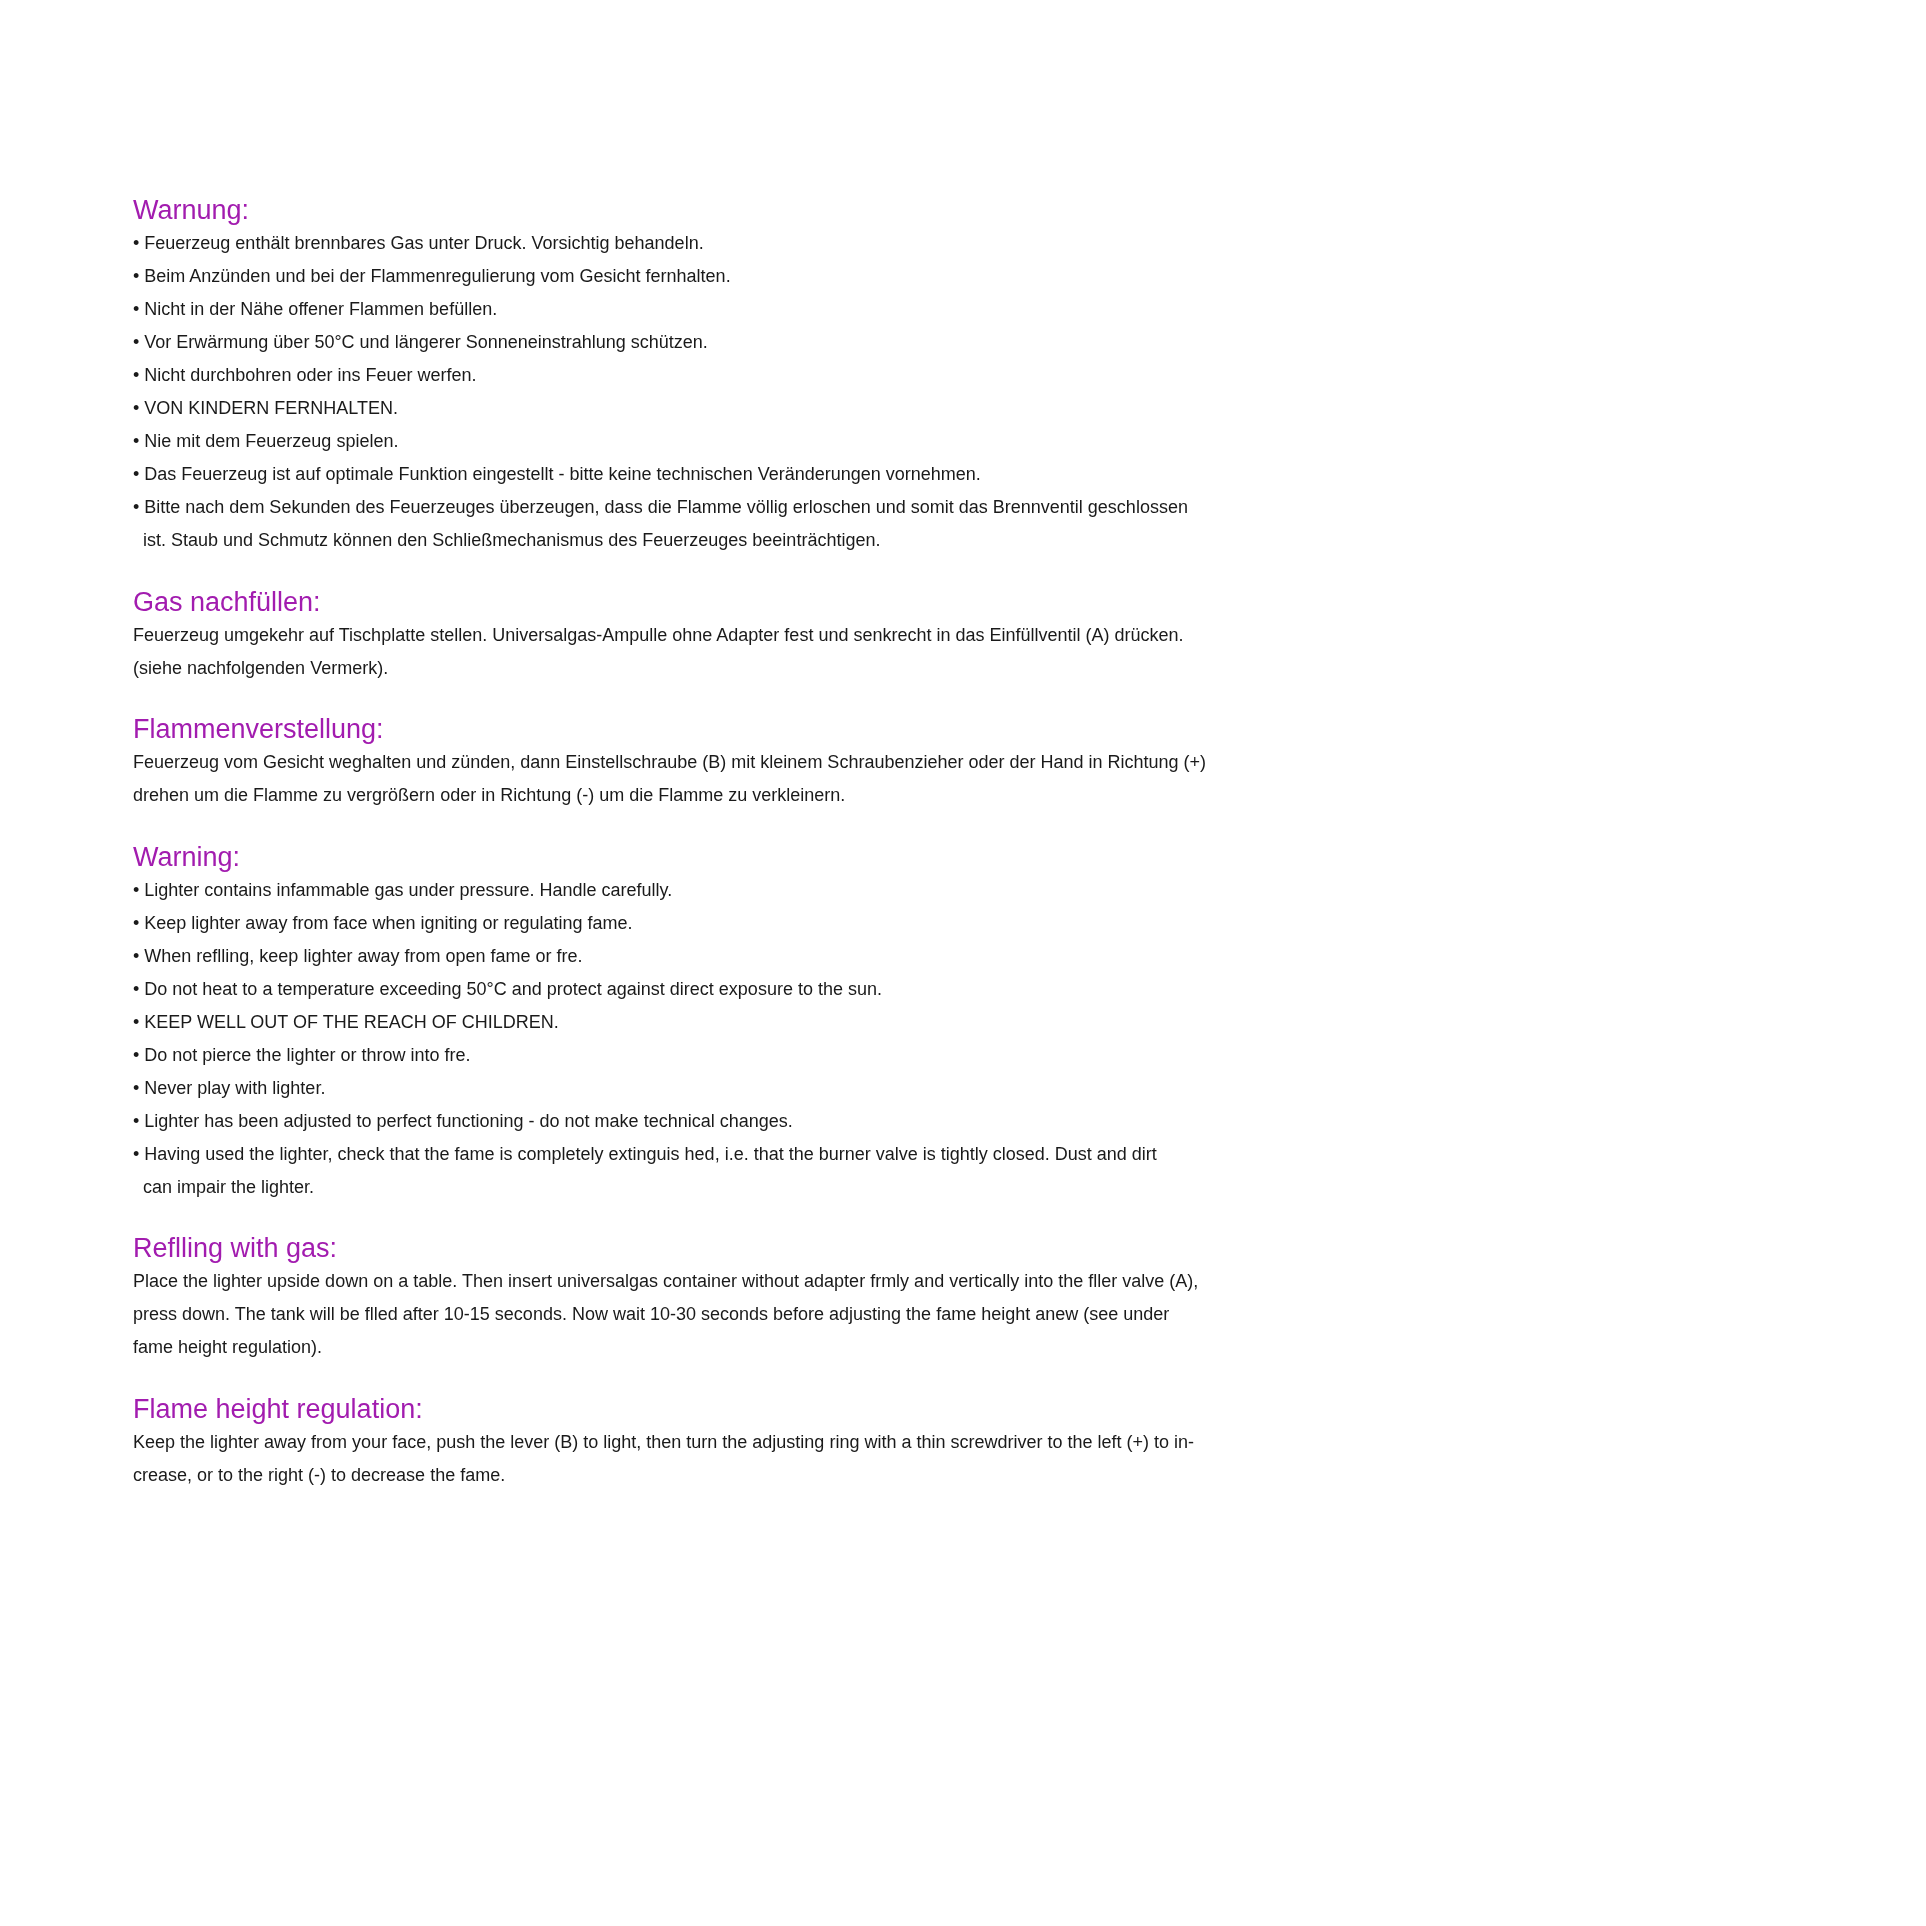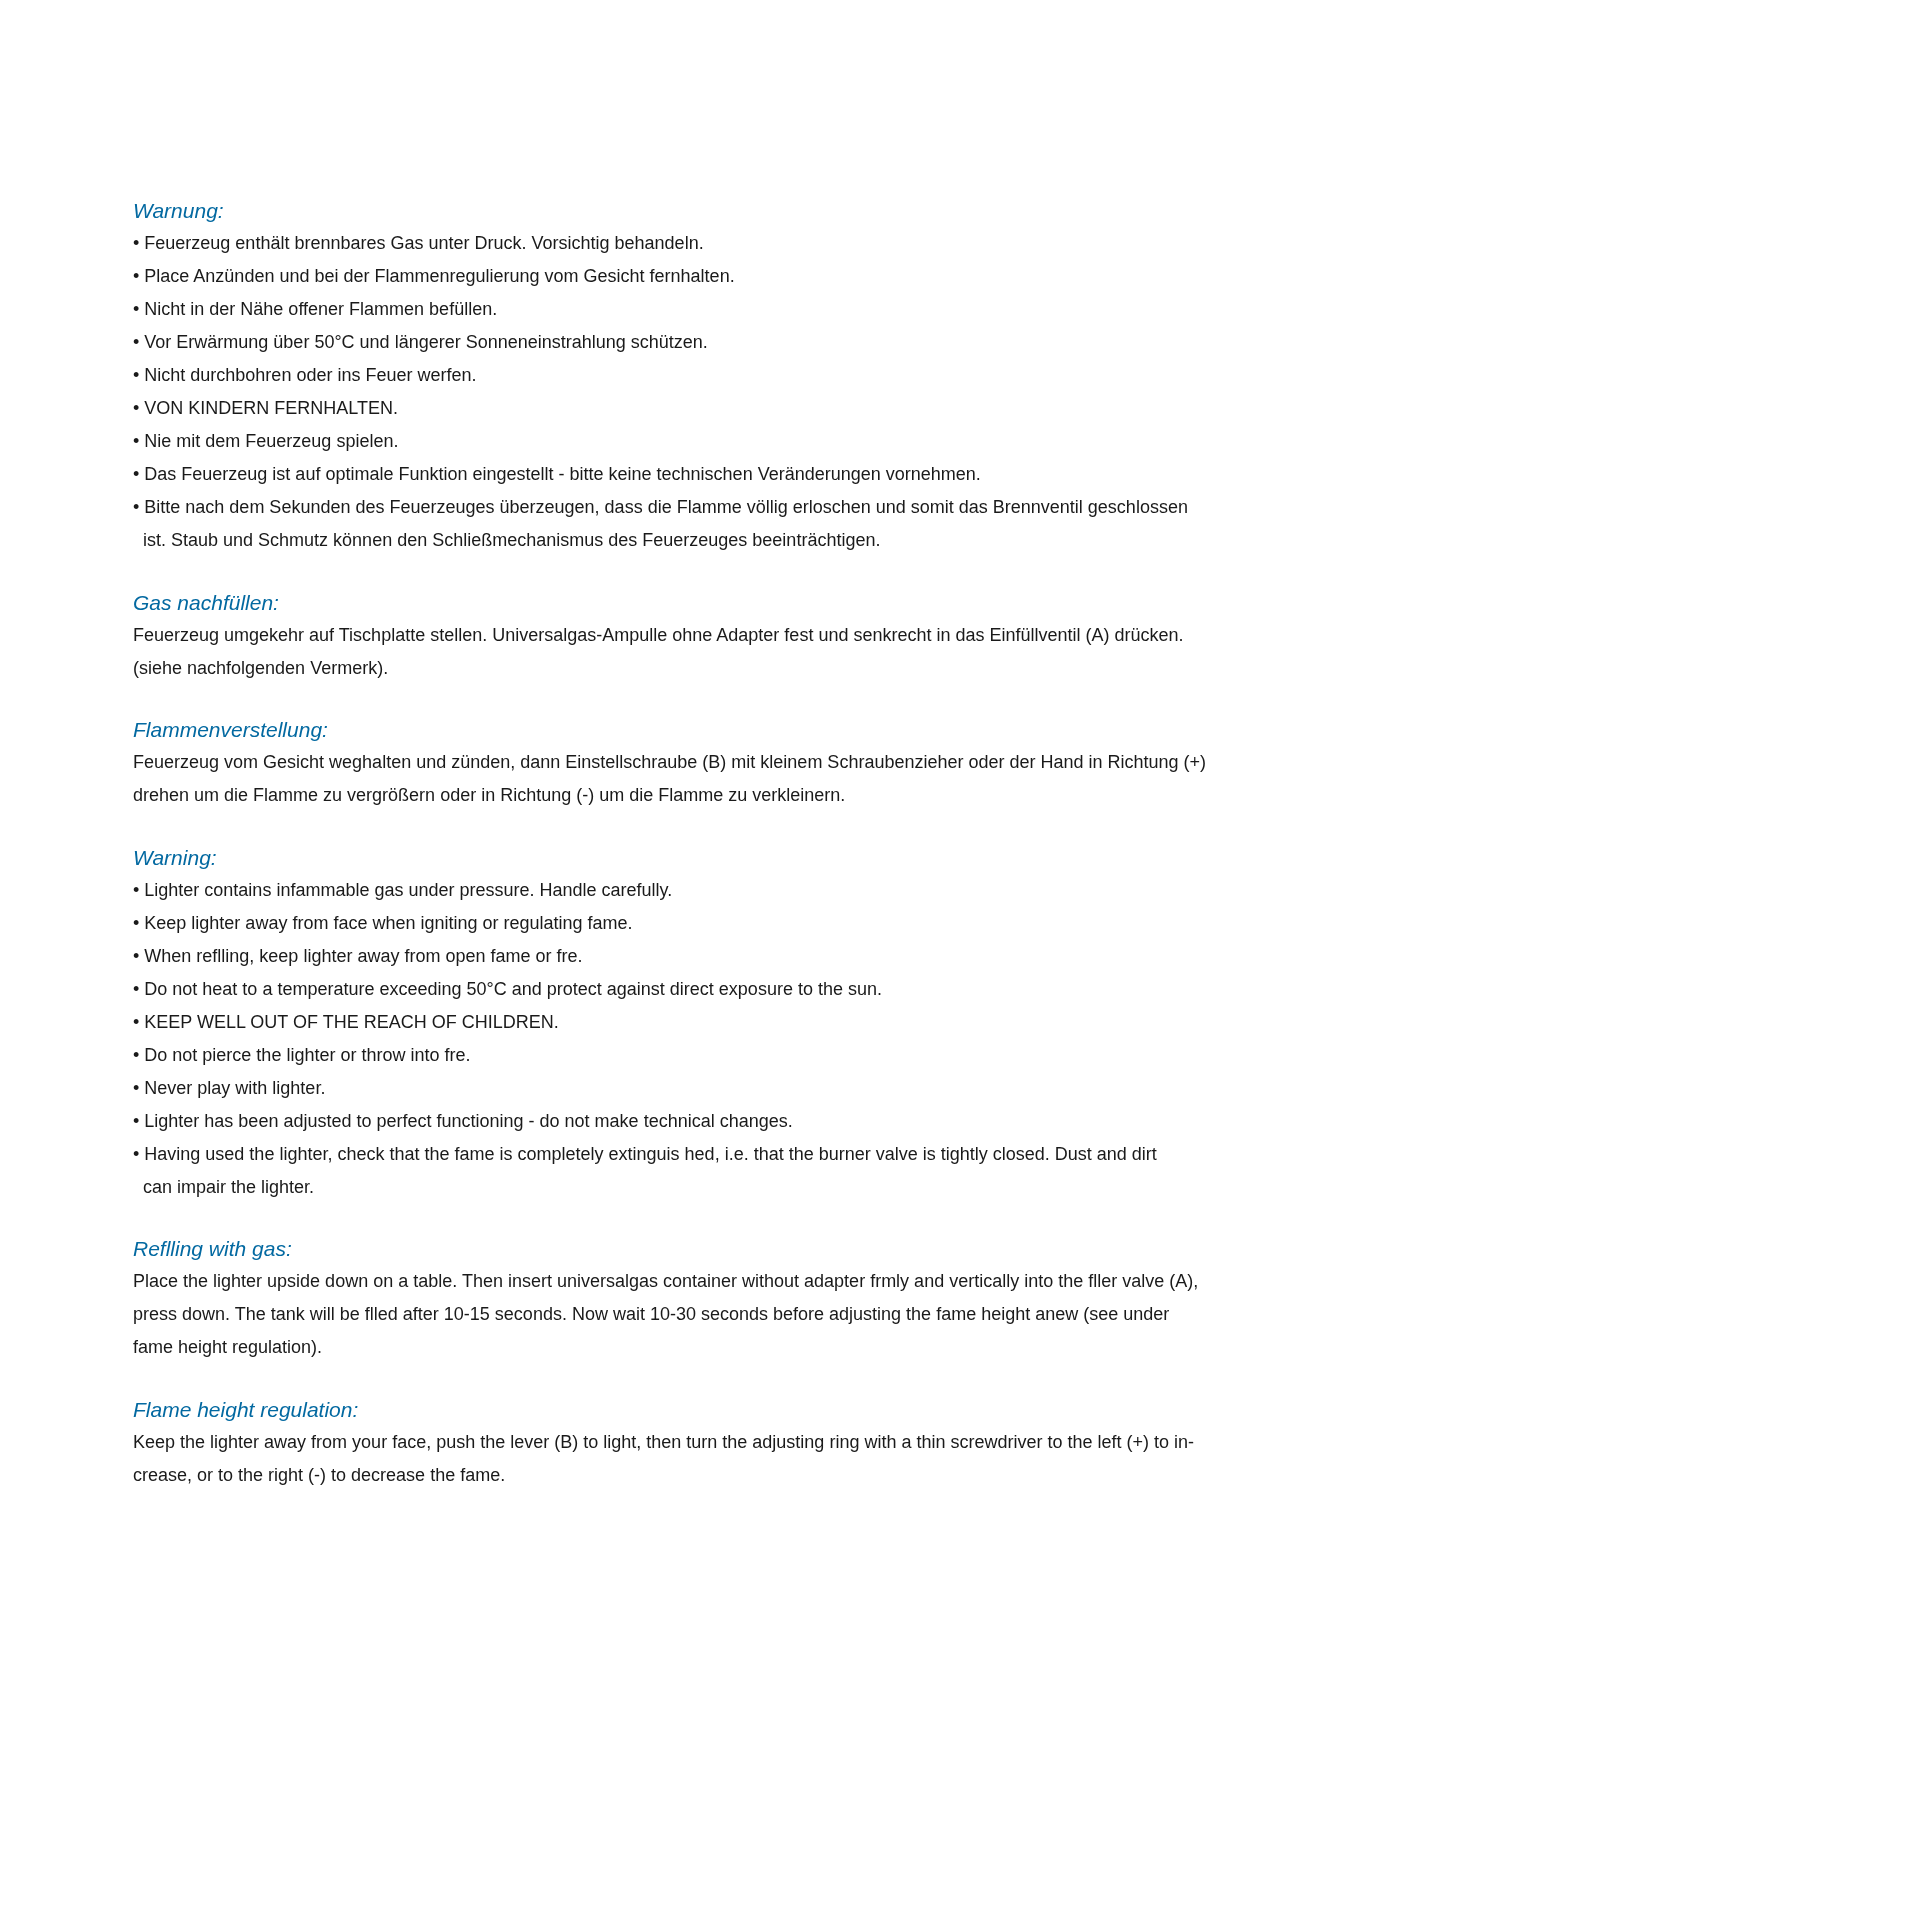--- a/index.html
+++ b/index.html
@@ -19,42 +19,41 @@
     top: 194px;
     width: 1657px;
   }
   .section {
     margin: 0 0 0 0;
   }
   .section + .section {
     margin-top: 28.5px;
   }
   .heading {
-    color: #0369a1;
-    font-size: 21px;
+    color: #a21caf;
+    font-size: 27px;
     line-height: 33px;
     white-space: pre;
-    font-style: italic;
   }
   .line {
     color: #1a1a1a;
     font-size: 18px;
     line-height: 33px;
     white-space: pre;
   }
 </style>
 </head>
 <body>
 
 <div class="page">
 
   <div class="section">
     <div class="heading">Warnung:</div>
     <div class="line">• Feuerzeug enthält brennbares Gas unter Druck. Vorsichtig behandeln.</div>
-    <div class="line">• Place Anzünden und bei der Flammenregulierung vom Gesicht fernhalten.</div>
+    <div class="line">• Beim Anzünden und bei der Flammenregulierung vom Gesicht fernhalten.</div>
     <div class="line">• Nicht in der Nähe offener Flammen befüllen.</div>
     <div class="line">• Vor Erwärmung über 50°C und längerer Sonneneinstrahlung schützen.</div>
     <div class="line">• Nicht durchbohren oder ins Feuer werfen.</div>
     <div class="line">• VON KINDERN FERNHALTEN.</div>
     <div class="line">• Nie mit dem Feuerzeug spielen.</div>
     <div class="line">• Das Feuerzeug ist auf optimale Funktion eingestellt - bitte keine technischen Veränderungen vornehmen.</div>
     <div class="line">• Bitte nach dem Sekunden des Feuerzeuges überzeugen, dass die Flamme völlig erloschen und somit das Brennventil geschlossen</div>
     <div class="line">  ist. Staub und Schmutz können den Schließmechanismus des Feuerzeuges beeinträchtigen.</div>
   </div>
 

